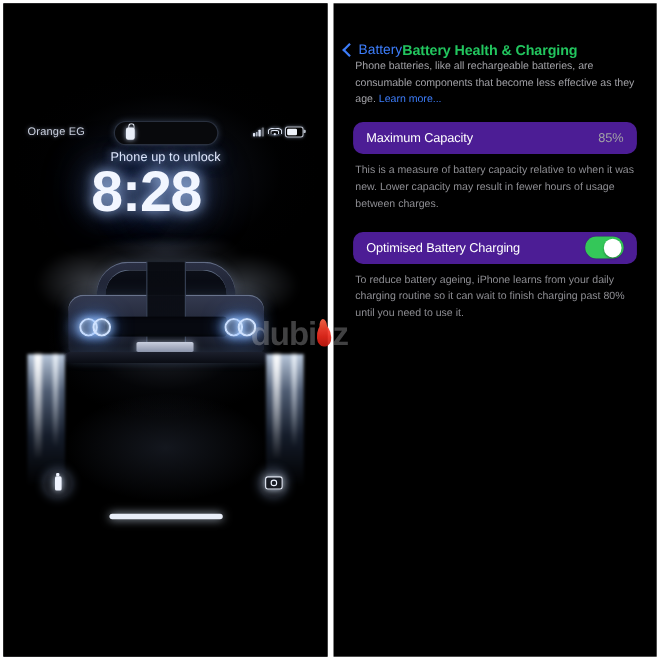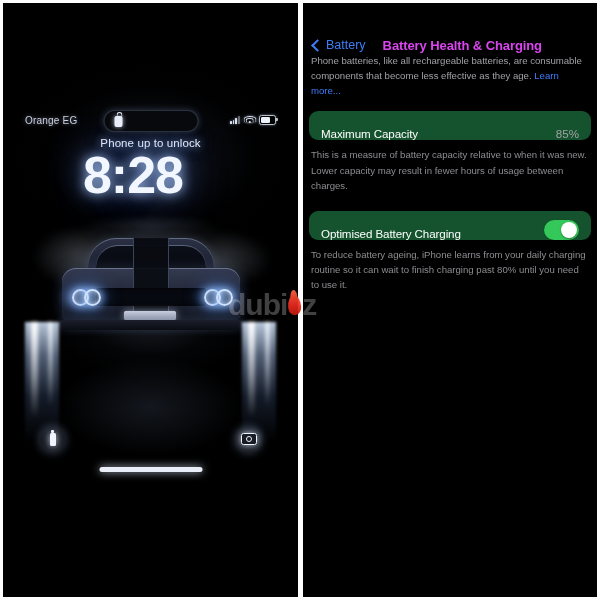--- a/index.html
+++ b/index.html
@@ -244,31 +244,31 @@
   }
   .back{
     display:flex;align-items:center;gap:3px;color:#3d7dfa;cursor:pointer;
   }
   .chev{
     width:7px;height:7px;border-left:2px solid #3d7dfa;border-bottom:2px solid #3d7dfa;
     transform:rotate(45deg);margin-right:1px;
   }
   .back-label{font-size:12.5px;color:#3d7dfa;}
   .nav-title{
-    font-size:13px;font-weight:700;color:#d946ef;margin-left:17px;letter-spacing:-.1px;
-  }
-  .content{position:absolute;left:0;top:44px;width:294px;padding:0 6px;box-sizing:border-box;}
+    font-size:13px;font-weight:700;color:#22c55e;letter-spacing:-.1px;
+  }
+  .content{position:absolute;left:0;top:44px;width:294px;padding:0 18px;box-sizing:border-box;}
   .intro{
     font-size:9.6px;line-height:1.58;color:#a1a1a6;margin:6px 2px 13px 2px;
   }
   .link{color:#3d7dfa;}
   .card{
-    background:#14532d;border-radius:9px;
+    background:#4c1d95;border-radius:9px;
     padding:0 12px;height:29px;
-    display:flex;align-items:flex-end;justify-content:space-between;
+    display:flex;align-items:center;justify-content:space-between;
   }
   .card-label{font-size:11.6px;color:#ffffff;letter-spacing:-.1px;}
   .card-value{font-size:11.6px;color:#a1a1a6;}
   .footnote{
     font-size:9.6px;line-height:1.58;color:#8d8d92;margin:7px 2px 18px 2px;
   }
   .toggle{
     width:35px;height:20px;border-radius:11px;background:#34c759;
     position:relative;flex:none;box-shadow:0 0 1px rgba(0,0,0,.4);
   }

